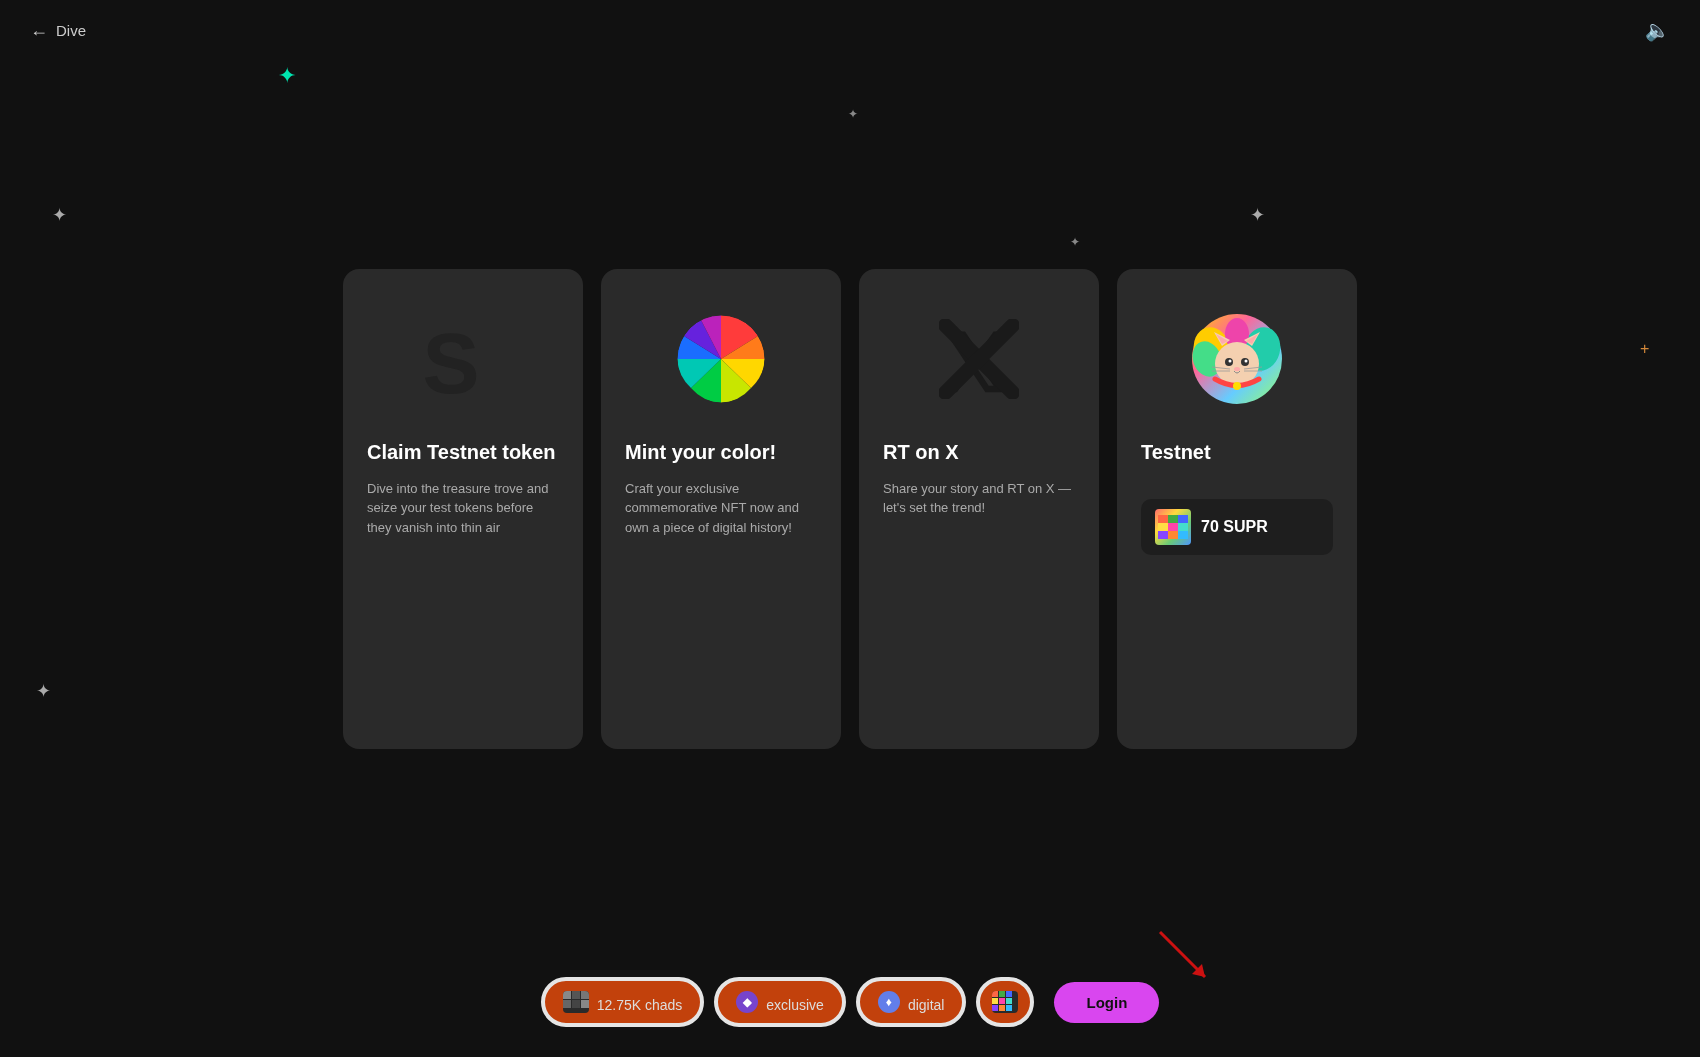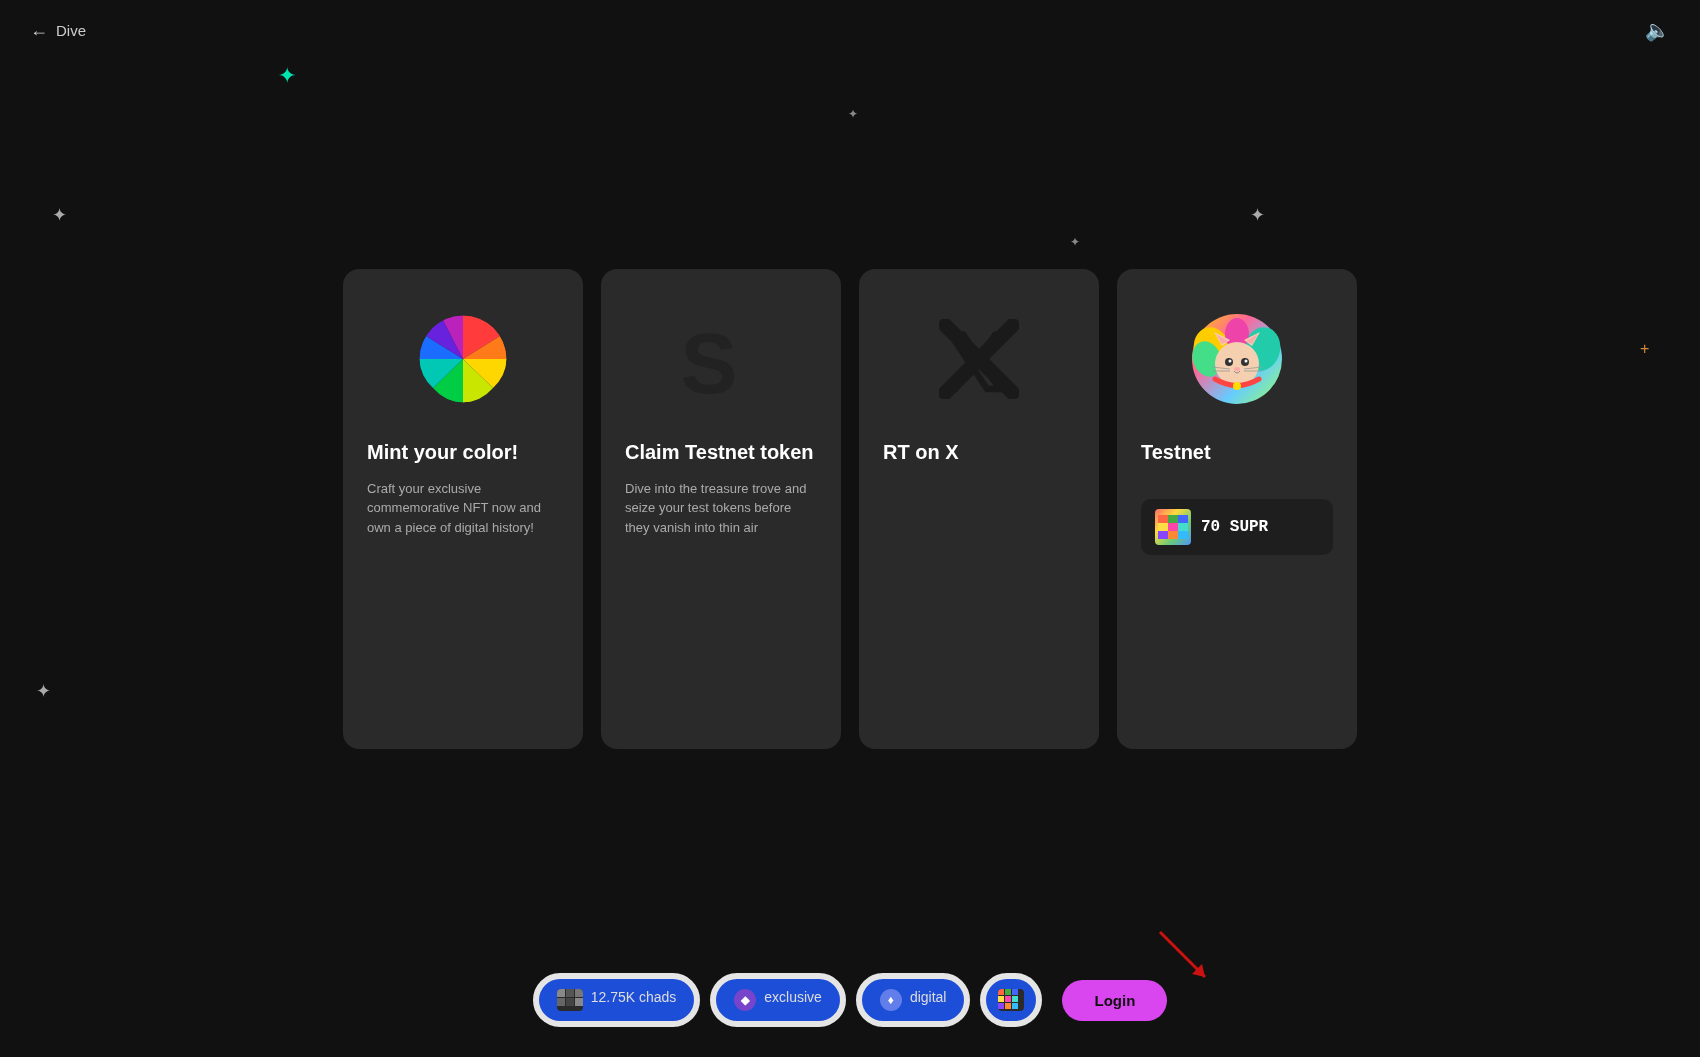--- a/index.html
+++ b/index.html
@@ -119,21 +119,20 @@
 
     
     .reward-badge {
       display: flex;
       align-items: center;
       gap: 10px;
       background: #1e1e1e;
       border-radius: 10px;
       padding: 10px 14px;
       margin-top: 20px;
-      font-family: Liberation Mono, monospace;
     }
 
     .reward-icon {
       width: 36px;
       height: 36px;
       background: linear-gradient(135deg, #ff6b6b, #ffd93d, #6bcb77, #4d96ff);
       border-radius: 4px;
       display: flex;
       align-items: center;
       justify-content: center;
@@ -155,24 +154,24 @@
       right: 0;
       display: flex;
       align-items: center;
       justify-content: center;
       gap: 10px;
       z-index: 10;
     }
 
     .bottom-chip {
       display: flex;
-      align-items: flex-start;
+      align-items: flex-end;
       gap: 8px;
-      background: #1d4ed8;
-      border: 6px solid #e5e5e5;
+      background: #c2410c;
+      border: 4px solid #e5e5e5;
       border-radius: 50px;
       padding: 10px 18px;
       font-size: 14px;
       color: #dddddd;
       font-weight: 500;
     }
 
     .chip-icon {
       width: 24px;
       height: 24px;
@@ -224,20 +223,30 @@
 <span class="star small" style="top:235px;left:1070px">✦</span>
 <span class="star orange" style="top:340px;left:1640px;font-size:16px;color:#d4883a">+</span>
 <span class="star medium" style="top:680px;left:36px">✦</span>
 <span class="star medium" style="top:680px;left:1220px">✦</span>
 
 <div class="main-content">
   <div class="cards-container">
 
     <div class="card">
       <div class="card-icon-area">
+        <svg width="90" height="90" viewBox="0 0 100 100">
+          <text x="5" y="88" font-size="95" font-weight="900" font-family="Arial Black,sans-serif" fill="#222222">S</text>
+        </svg>
+      </div>
+      <div class="card-title">Claim Testnet token</div>
+      <div class="card-desc">Dive into the treasure trove and seize your test tokens before they vanish into thin air</div>
+    </div>
+
+    <div class="card">
+      <div class="card-icon-area">
         <svg width="90" height="90" viewBox="0 0 90 90">
           <defs>
             <clipPath id="circle-clip">
               <circle cx="45" cy="45" r="44"></circle>
             </clipPath>
           </defs>
 
           <g clip-path="url(#circle-clip)">
 
             <path d="M45,45 L45,1 A44,44 0 0,1 82,22 Z" fill="#ff3b3b"></path>
@@ -260,38 +269,29 @@
           </g>
           <circle cx="45" cy="45" r="44" fill="none" stroke="#2a2a2a" stroke-width="1"></circle>
         </svg>
       </div>
       <div class="card-title">Mint your color!</div>
       <div class="card-desc">Craft your exclusive commemorative NFT now and own a piece of digital history!</div>
     </div>
 
     <div class="card">
       <div class="card-icon-area">
-        <svg width="90" height="90" viewBox="0 0 100 100">
-          <text x="5" y="88" font-size="95" font-weight="900" font-family="Arial Black,sans-serif" fill="#222222">S</text>
-        </svg>
-      </div>
-      <div class="card-title">Claim Testnet token</div>
-      <div class="card-desc">Dive into the treasure trove and seize your test tokens before they vanish into thin air</div>
-    </div>
-
-    <div class="card">
-      <div class="card-icon-area">
         <svg width="80" height="80" viewBox="0 0 100 100">
           <text x="5" y="90" font-size="100" font-weight="900" font-family="Arial Black,sans-serif" fill="#1a1a1a">𝕏</text>
 
           <line x1="8" y1="8" x2="92" y2="92" stroke="#1a1a1a" stroke-width="18" stroke-linecap="round"></line>
           <line x1="92" y1="8" x2="8" y2="92" stroke="#1a1a1a" stroke-width="18" stroke-linecap="round"></line>
         </svg>
       </div>
       <div class="card-title">RT on X</div>
+      <div class="card-desc">Share your story and RT on X —let's set the trend!</div>
     </div>
 
     <div class="card">
       <div class="card-icon-area">
 
         <div style="width:90px;height:90px;position:relative;display:flex;align-items:center;justify-content:center">
           <div style="width:90px;height:90px;border-radius:50%;background:linear-gradient(135deg,#ffcc00,#ff6699,#66ccff,#99ff66);display:flex;align-items:center;justify-content:center;font-size:50px;position:relative;overflow:visible">
 
             <svg width="90" height="90" viewBox="0 0 90 90">
 

